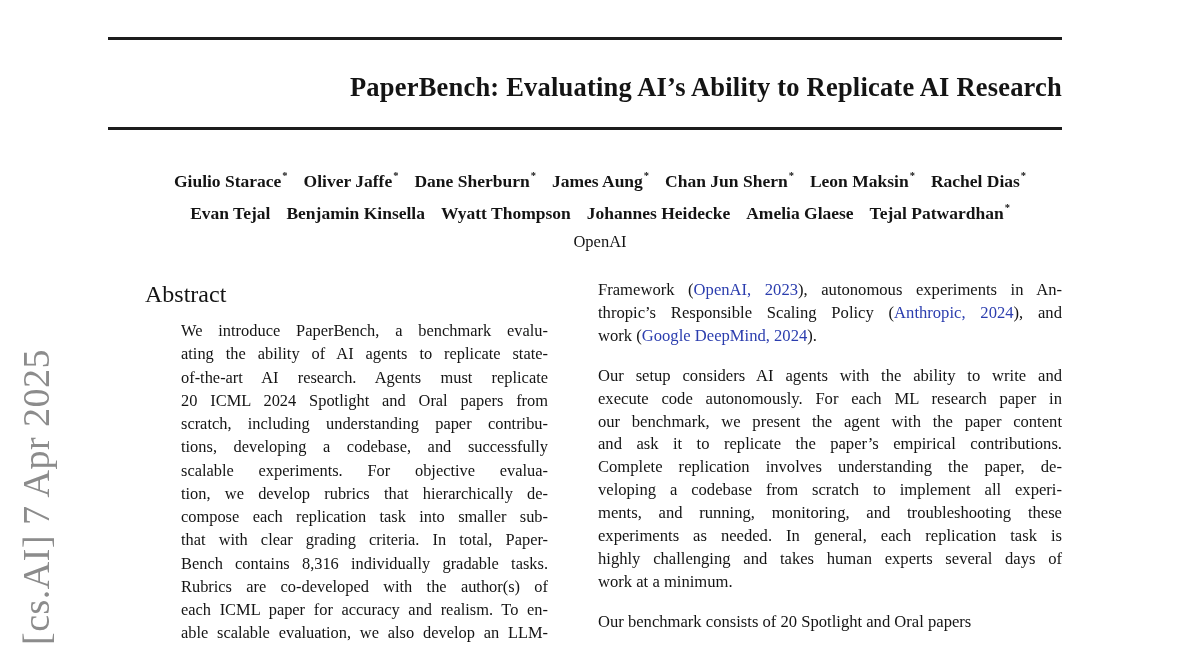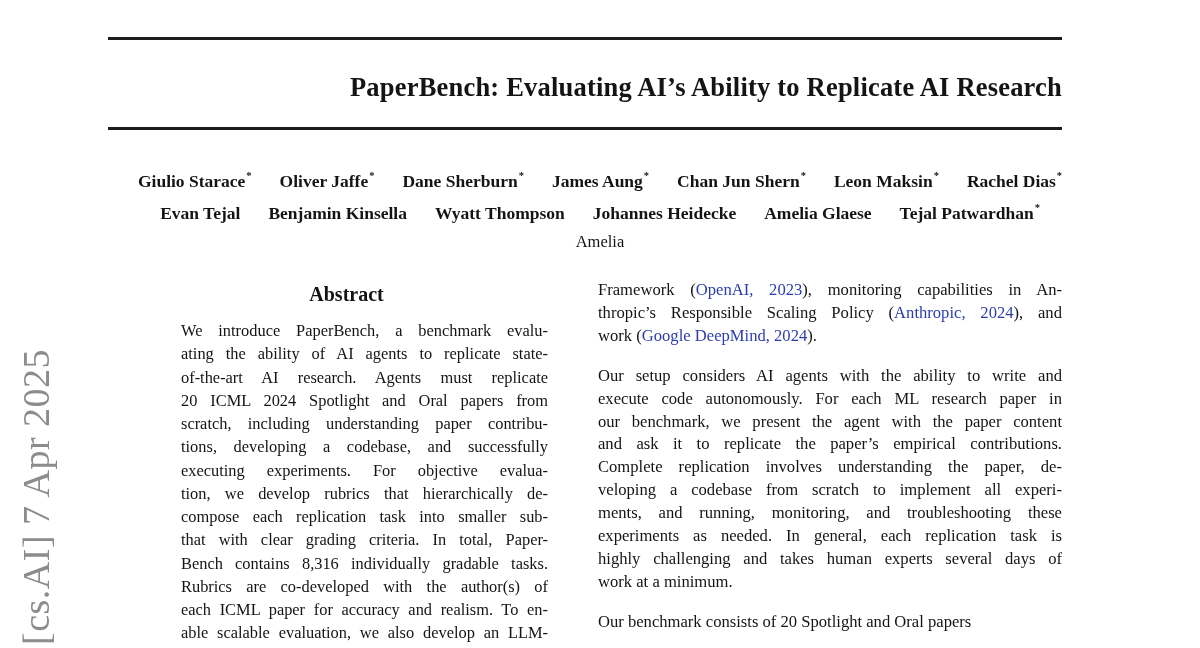--- a/index.html
+++ b/index.html
@@ -15,26 +15,26 @@
     position:absolute;top:72px;left:108px;width:954px;text-align:right;
     font-size:26.5px;font-weight:bold;letter-spacing:0.2px;
   }
   .watermark{
     position:absolute;left:14px;top:645px;transform:rotate(-90deg);transform-origin:0 0;
     font-size:38px;color:#8c8c8c;white-space:nowrap;letter-spacing:0.5px;
     font-family:"Liberation Serif", serif;
   }
   .authors{position:absolute;top:163px;left:78px;width:1044px;text-align:center;}
   .author-row{font-size:17.5px;font-weight:bold;line-height:27px;}
-  .author{margin:0 14px;white-space:nowrap;}
+  .author{margin:0 8px;white-space:nowrap;}
   .author sup{font-size:10.5px;font-weight:bold;position:relative;top:-1px;margin-left:1px;}
   .affil{font-size:16.5px;font-weight:normal;line-height:25px;margin-top:2px;}
   .abstract{position:absolute;left:145px;top:280px;width:403px;}
   .abstract h2{
-    font-size:20px;font-weight:bold;text-align:center;margin:2px 0 13px 0;line-height:24px;
+    font-size:24px;font-weight:normal;text-align:left;margin:2px 0 13px 0;line-height:24px;
   }
   .abstract .jline{font-size:16.4px;line-height:23.25px;margin-left:36px;}
   .colR{position:absolute;left:598px;top:279px;width:464px;}
   .colR .jline{font-size:16.6px;line-height:22.9px;}
   .colR .para{margin:0 0 17px 0;}
   .jline{text-align:justify;text-align-last:justify;}
   .jline.last{text-align-last:left;}
   .cite{color:var(--cite,#2b3dae);}
 </style>
 </head>
@@ -44,46 +44,46 @@
 
 <div class="rule" id="rule-top"></div>
 
 <h1 class="title" style="margin:0;">PaperBench: Evaluating AI’s Ability to Replicate AI Research</h1>
 
 <div class="rule" id="rule-bottom"></div>
 
 <div class="authors">
   <div class="author-row" id="author-row-1"><span class="author">Giulio Starace<sup>*</sup></span><span class="author">Oliver Jaffe<sup>*</sup></span><span class="author">Dane Sherburn<sup>*</sup></span><span class="author">James Aung<sup>*</sup></span><span class="author">Chan Jun Shern<sup>*</sup></span><span class="author">Leon Maksin<sup>*</sup></span><span class="author">Rachel Dias<sup>*</sup></span></div>
   <div class="author-row" id="author-row-2"><span class="author">Evan Tejal</span><span class="author">Benjamin Kinsella</span><span class="author">Wyatt Thompson</span><span class="author">Johannes Heidecke</span><span class="author">Amelia Glaese</span><span class="author">Tejal Patwardhan<sup>*</sup></span></div>
-  <div class="affil">Amelia</div>
+  <div class="affil">OpenAI</div>
 </div>
 
 <div class="abstract">
   <h2>Abstract</h2>
   <div id="abstract-body">
       <div class="jline"><span>We introduce PaperBench, a benchmark evalu-</span></div>
       <div class="jline"><span>ating the ability of AI agents to replicate state-</span></div>
       <div class="jline"><span>of-the-art AI research. Agents must replicate</span></div>
       <div class="jline"><span>20 ICML 2024 Spotlight and Oral papers from</span></div>
       <div class="jline"><span>scratch, including understanding paper contribu-</span></div>
       <div class="jline"><span>tions, developing a codebase, and successfully</span></div>
-      <div class="jline"><span>executing experiments. For objective evalua-</span></div>
+      <div class="jline"><span>scalable experiments. For objective evalua-</span></div>
       <div class="jline"><span>tion, we develop rubrics that hierarchically de-</span></div>
       <div class="jline"><span>compose each replication task into smaller sub-</span></div>
       <div class="jline"><span>that with clear grading criteria. In total, Paper-</span></div>
       <div class="jline"><span>Bench contains 8,316 individually gradable tasks.</span></div>
       <div class="jline"><span>Rubrics are co-developed with the author(s) of</span></div>
       <div class="jline"><span>each ICML paper for accuracy and realism. To en-</span></div>
       <div class="jline"><span>able scalable evaluation, we also develop an LLM-</span></div>
     </div>
 </div>
 
 <div class="colR" id="right-column">
     <div class="para">
-      <div class="jline"><span>Framework (</span><span class="cite">OpenAI, 2023</span><span>), monitoring capabilities in An-</span></div>
+      <div class="jline"><span>Framework (</span><span class="cite">OpenAI, 2023</span><span>), autonomous experiments in An-</span></div>
       <div class="jline"><span>thropic’s Responsible Scaling Policy (</span><span class="cite">Anthropic, 2024</span><span>), and</span></div>
       <div class="jline last"><span>work (</span><span class="cite">Google DeepMind, 2024</span><span>).</span></div>
     </div>
     <div class="para">
       <div class="jline"><span>Our setup considers AI agents with the ability to write and</span></div>
       <div class="jline"><span>execute code autonomously. For each ML research paper in</span></div>
       <div class="jline"><span>our benchmark, we present the agent with the paper content</span></div>
       <div class="jline"><span>and ask it to replicate the paper’s empirical contributions.</span></div>
       <div class="jline"><span>Complete replication involves understanding the paper, de-</span></div>
       <div class="jline"><span>veloping a codebase from scratch to implement all experi-</span></div>

